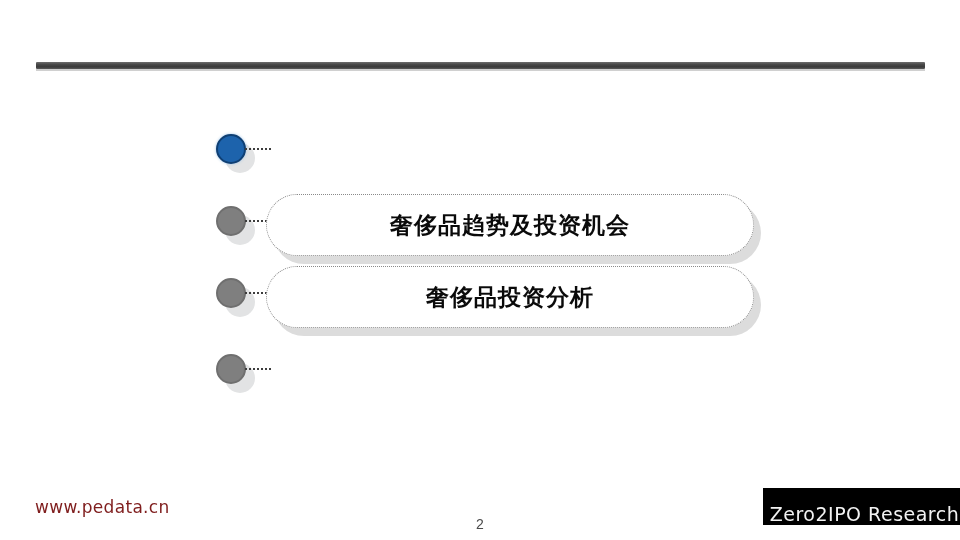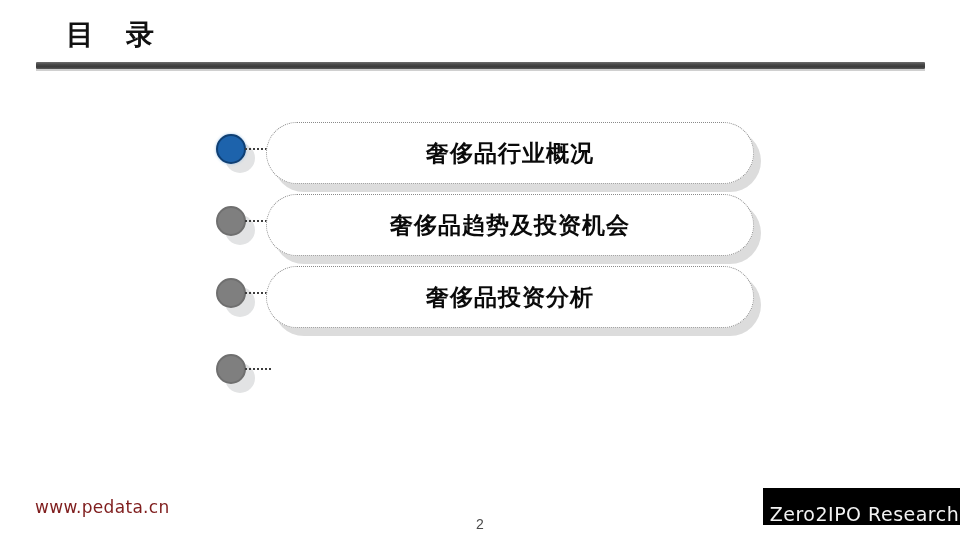--- a/index.html
+++ b/index.html
@@ -190,37 +190,30 @@
     color: #f2f2f2;
     letter-spacing: 0.5px;
     white-space: nowrap;
   }
 </style>
 </head>
 <body>
 
 <div class="slide">
 
-  <div class="slide-title">目　录</div>
   <div class="title-rule"></div>
 
   <div class="toc">
 
     <div class="toc-row r0">
       <div class="bullet-wrap">
         <div class="bullet-shadow"></div>
         <div class="bullet blue"></div>
       </div>
       <div class="connector"></div>
-      <div class="pill-wrap">
-        <div class="pill-shadow"></div>
-        <div class="pill">
-          <span class="pill-label">奢侈品行业概况</span>
-        </div>
-      </div>
     </div>
 
     <div class="toc-row r1">
       <div class="bullet-wrap">
         <div class="bullet-shadow"></div>
         <div class="bullet gray"></div>
       </div>
       <div class="connector"></div>
       <div class="pill-wrap">
         <div class="pill-shadow"></div>

